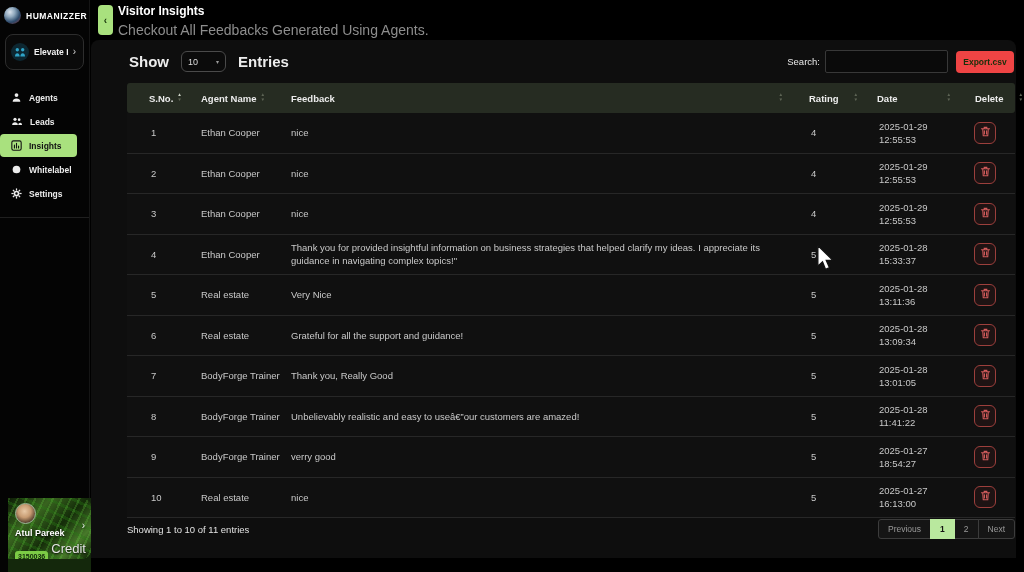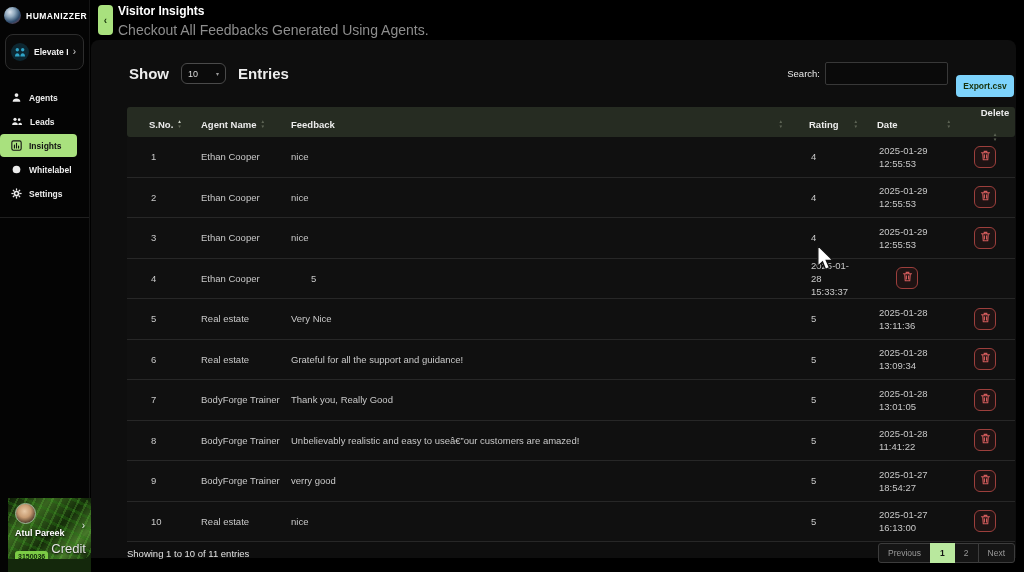--- a/index.html
+++ b/index.html
@@ -48,31 +48,31 @@
   .panel { position:absolute; left:0; top:40px; right:8px; bottom:14px; background:#0e0e0e; border-radius:8px 8px 0 0; }
 
   .controls { display:flex; align-items:center; padding:10px 2px 0 38px; }
   .ctl-label { font-size:15px; font-weight:bold; color:#ededed; }
   .select { width:45px; height:21px; margin:0 12px; border:1px solid #4a4a4a; border-radius:6px; background:#0b0b0b;
     display:flex; align-items:center; justify-content:space-between; padding:0 6px; color:#ddd; font-size:9px; cursor:pointer; }
   .caret { font-size:6px; color:#9a9a9a; }
   .spacer { flex:1; }
   .search-label { font-size:9.5px; color:#e8e8e8; margin-right:5px; }
   .search-input { width:123px; height:23px; background:#0a0a0a; border:1px solid #383838; border-radius:2px; color:#ddd; padding:0 6px; font-size:9.5px; margin-right:8px; outline:none; }
-  .export-btn { width:58px; height:22px; background:#7dd3fc; border:none; border-radius:4px; font-size:8.5px; font-weight:bold; color:#16300a; cursor:pointer; font-family:inherit;margin-top:25px; }
+  .export-btn { width:58px; height:22px; background:#ef4444; border:none; border-radius:4px; font-size:8.5px; font-weight:bold; color:#16300a; cursor:pointer; font-family:inherit; }
 
   .table { margin:10px 1px 0 36px; }
   .grid-cols { display:grid; grid-template-columns:74px 90px 1fr 68px 96px 60px; }
   .thead { height:30px; background:#262c22; border-radius:3px; align-items:center; color:#ececec; font-size:9.5px; font-weight:bold; }
   .th { display:flex; align-items:center; gap:4px; }
   .th-sno { padding-left:22px; }
   .th-feedback { justify-content:space-between; padding-right:8px;gap:20px; }
   .th-rating { padding-left:18px; gap:15px; }
   .th-date { padding-left:18px; justify-content:space-between; padding-right:4px; }
-  .th-delete { padding-left:20px; gap:15px;flex-direction:column; }
+  .th-delete { padding-left:20px; gap:15px; }
   .sort { display:flex; flex-direction:column; line-height:4.6px; font-size:4.6px; color:#5e6556; }
   .sort span.active { color:#cfd6c8; }
 
   .tr { min-height:40.5px; align-items:center; border-bottom:1px solid #272727; background:#101010; color:#c9c9c9; font-size:9.5px; }
   .c-sno { padding-left:24px; }
   .c-agent { padding-right:10px; line-height:13px; }
   .c-feedback { padding-right:16px; line-height:13px; }
   .c-rating { padding-left:20px; }
   .c-date { padding-left:20px; line-height:13px; }
   .c-delete { display:flex; justify-content:center; }
@@ -302,20 +302,21 @@
                 <button class="del-btn">
                   <span><svg width="13" height="13" viewBox="0 0 16 16">
                       <path fill="none" stroke="#d25c5c" stroke-width="1.3" stroke-linecap="round" d="M3 4.5h10M6.4 4.2V2.9h3.2v1.3M4.6 4.8l.6 8.4h5.6l.6-8.4M6.7 7.2v3.8M9.3 7.2v3.8"></path>
                     </svg></span>
                 </button>
               </div>
             </div>
             <div class="tr grid-cols">
               <div class="c-sno">4</div>
               <div class="c-agent">Ethan Cooper</div>
+              <div class="c-feedback">Thank you for provided insightful information on business strategies that helped clarify my ideas. I appreciate its guidance in navigating complex topics!"</div>
               <div class="c-rating">5</div>
               <div class="c-date">
                 <div>2025-01-28</div>
                 <div>15:33:37</div>
               </div>
               <div class="c-delete">
                 <button class="del-btn">
                   <span><svg width="13" height="13" viewBox="0 0 16 16">
                       <path fill="none" stroke="#d25c5c" stroke-width="1.3" stroke-linecap="round" d="M3 4.5h10M6.4 4.2V2.9h3.2v1.3M4.6 4.8l.6 8.4h5.6l.6-8.4M6.7 7.2v3.8M9.3 7.2v3.8"></path>
                     </svg></span>

